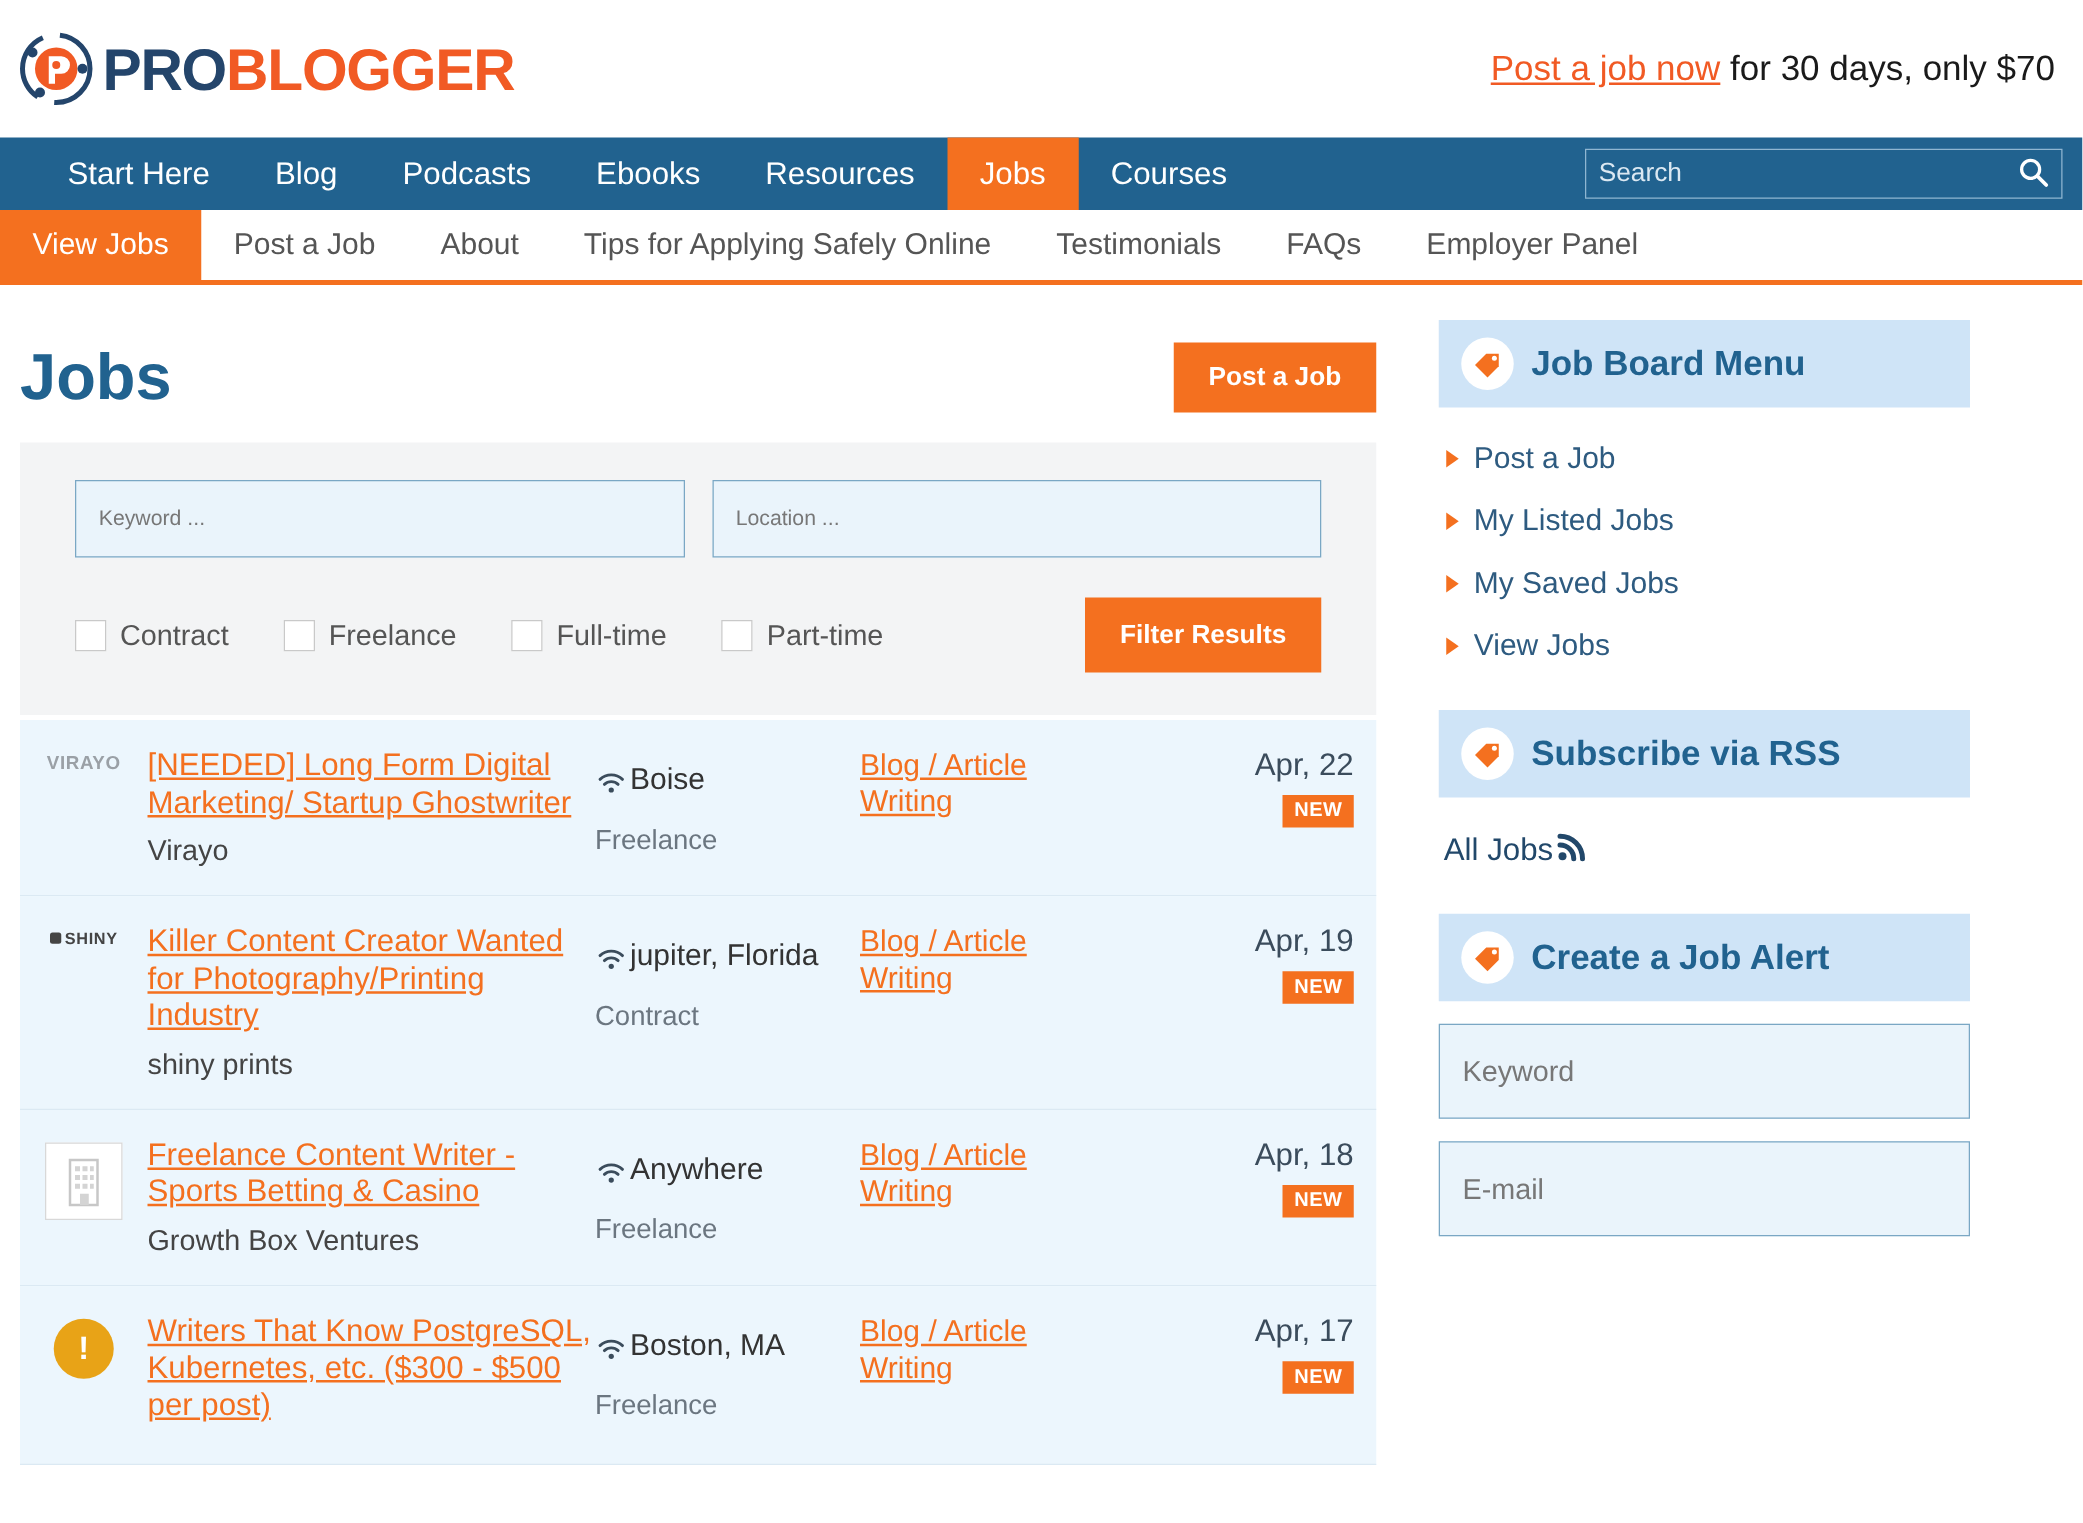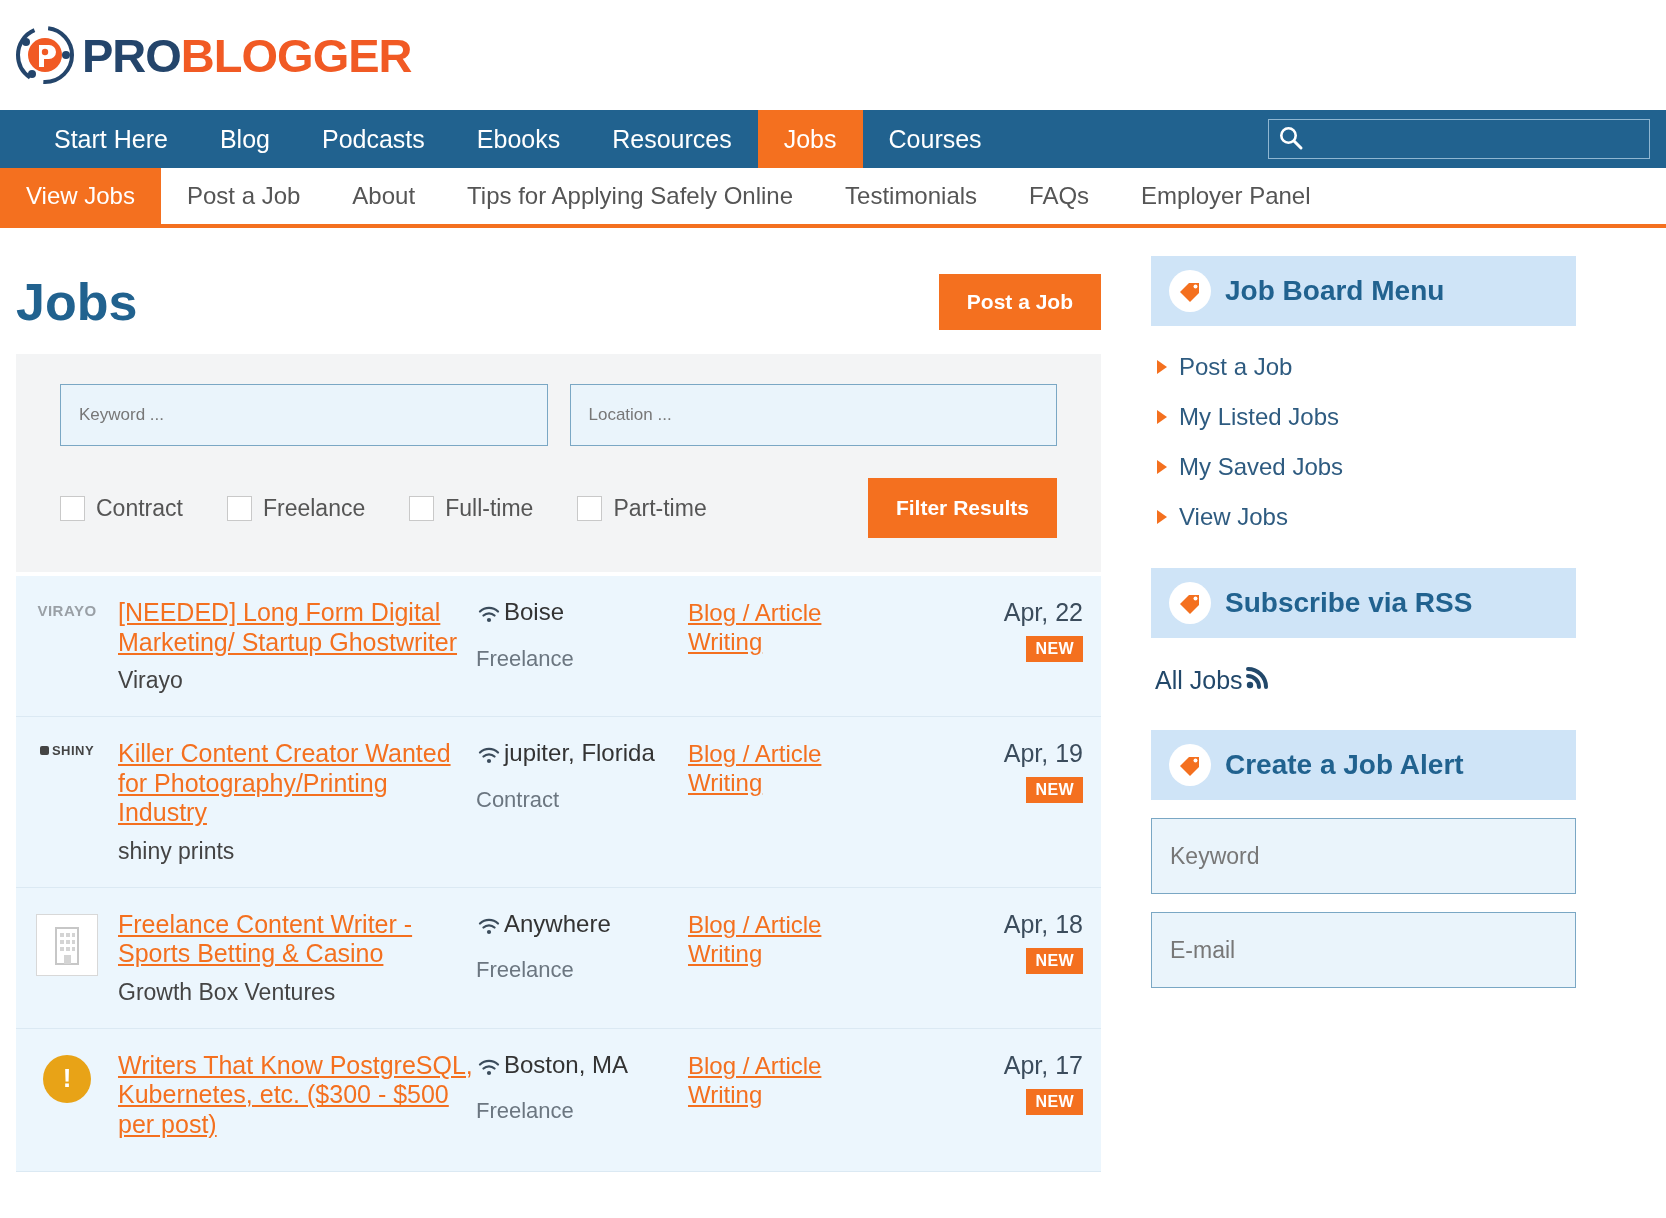--- a/index.html
+++ b/index.html
@@ -148,20 +148,21 @@
   .job-main { width: 372px; flex: 0 0 auto; padding-left: 14px; }
   .job-title {
     font-size: 25px; color: #f4701f; text-decoration: underline;
     line-height: 1.18; display: block; cursor: pointer;
   }
   .job-company { font-size: 23px; color: #444; margin-top: 10px; }
   .job-loc { width: 212px; flex: 0 0 auto; }
   .job-loc-name {
     font-size: 24px; color: #333; display: flex; align-items: flex-start; gap: 2px;
     line-height: 1.2;
+    margin-top: 12px;
   }
   .job-type { font-size: 22px; color: #6b7680; margin-top: 12px; }
   .job-cat { width: 200px; flex: 0 0 auto; }
   .job-cat a {
     font-size: 24px; color: #f4701f; text-decoration: underline;
     line-height: 1.22; display: inline-block;
   }
   .job-date { margin-left: auto; text-align: right; min-width: 118px; }
   .job-date-text { font-size: 25px; color: #3b4c5c; }
   .badge-new {
@@ -211,33 +212,37 @@
         <circle cx="31" cy="28" r="3.2" fill="#f15a24"></circle>
         <circle cx="12" cy="18" r="4" fill="#24456b"></circle>
         <circle cx="18" cy="50" r="4" fill="#24456b"></circle>
         <circle cx="52" cy="31" r="4" fill="#24456b"></circle>
       </svg>
     </span>
     <span class="logo-text">
       <span class="logo-pro">PRO</span><span class="logo-blogger">BLOGGER</span>
     </span>
   </div>
+  <div class="promo">
+    <a href="#">Post a job now</a><span> for 30 days, only $70</span>
+  </div>
 </div>
 
 <div class="mainnav">
   <div class="items">
     <a href="#">Start Here</a>
     <a href="#">Blog</a>
     <a href="#">Podcasts</a>
     <a href="#">Ebooks</a>
     <a href="#">Resources</a>
     <a href="#" class="active">Jobs</a>
     <a href="#">Courses</a>
   </div>
   <div class="searchbox">
+    <input type="text" placeholder="Search" style="">
     <button class="search-btn">
       <span>
         <svg width="26" height="26" viewBox="0 0 26 26">
           <circle cx="10.5" cy="10.5" r="7.2" fill="none" stroke="#fff" stroke-width="2.6"></circle>
           <line x1="16" y1="16" x2="23" y2="23" stroke="#fff" stroke-width="3" stroke-linecap="round"></line>
         </svg>
       </span>
     </button>
   </div>
 </div>

